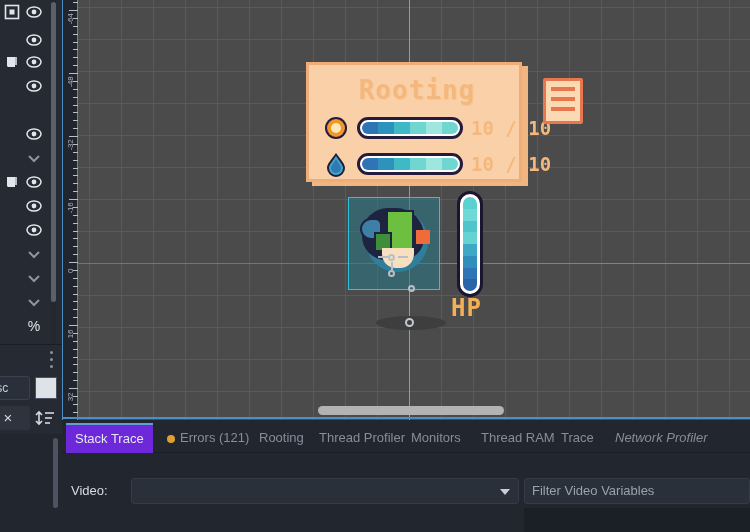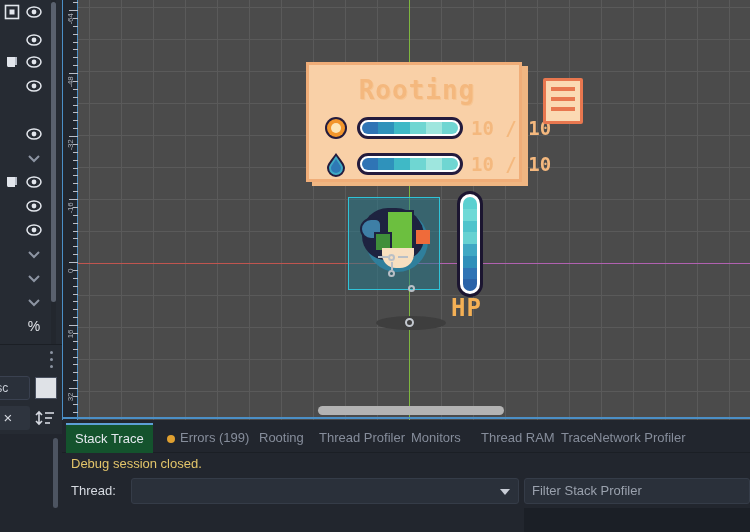--- a/index.html
+++ b/index.html
@@ -259,21 +259,21 @@
   .tabbar {
     position: absolute; left: 0; top: 3px; width: 688px; height: 30px;
     background: #22262e; border-bottom: 1px solid #1b1f25;
   }
   .tab {
     position: absolute; top: 0; height: 30px;
     font-size: 13px; line-height: 30px; color: #868d9b;
     padding: 0 9px; white-space: nowrap;
   }
   .tab.active {
-    background: #14532d; color: #e4e8ee; border-top: 2px solid #5d9fd6;
+    background: #6d28d9; color: #e4e8ee; border-top: 2px solid #5d9fd6;
     line-height: 28px;
   }
   .tab .errdot {
     display: inline-block; width: 8px; height: 8px; border-radius: 50%;
     background: #e0a030; margin-right: 5px; vertical-align: middle;
   }
   .msg {
     position: absolute; left: 9px; top: 36px; color: #e3c56a; font-size: 13px;
   }
   .thread-row {
@@ -632,37 +632,36 @@
       <div class="vp-scrollbar-thumb"></div>
     </div>
   </div>
 
   <div class="blue-sep"></div>
 
   <div class="bottom">
     <div class="tabbar">
       <div id="tabs">
           <div class="tab active" style="left: 4px;"><span>Stack Trace</span></div>
-          <div class="tab" style="left: 96px;"><span class="errdot"></span><span>Errors (199)</span></div>
+          <div class="tab" style="left: 96px;"><span class="errdot"></span><span>Errors (121)</span></div>
           <div class="tab" style="left: 188px;"><span>Rooting</span></div>
           <div class="tab" style="left: 248px;"><span>Thread Profiler</span></div>
           <div class="tab" style="left: 340px;"><span>Monitors</span></div>
           <div class="tab" style="left: 410px;"><span>Thread RAM</span></div>
           <div class="tab" style="left: 490px;"><span>Trace</span></div>
-          <div class="tab" style="left: 522px;"><span>Network Profiler</span></div>
+          <div class="tab" style="left: 544px; font-style: italic;"><span>Network Profiler</span></div>
         </div>
     </div>
-    <div class="msg">Debug session closed.</div>
 
     <div class="thread-row">
-      <div class="thread-label">Thread:</div>
+      <div class="thread-label">Video:</div>
       <div class="thread-select">
         <span style="color:#c8cdd6;font-size:13px;line-height:24px;padding-left:6px;display:block;"></span>
         <div class="caret"></div>
       </div>
     </div>
 
 
-    <div class="filter-vars">Filter Stack Profiler</div>
+    <div class="filter-vars">Filter Video Variables</div>
     <div class="vars-pane"></div>
   </div>
 
 </div>
 
 </body></html>

